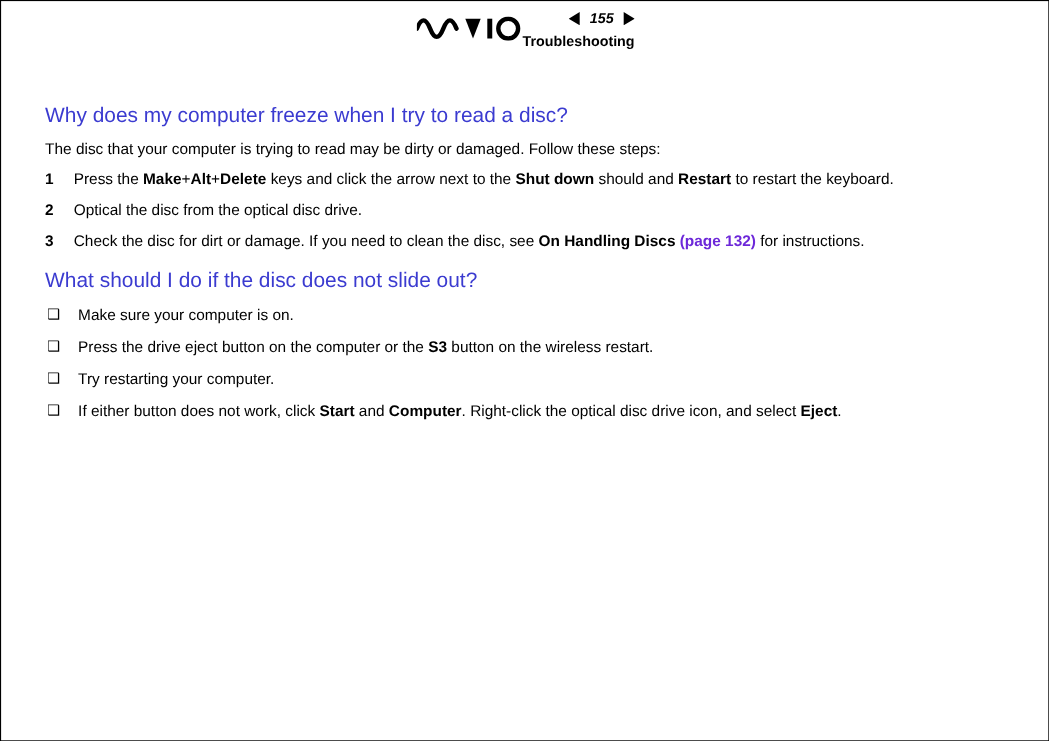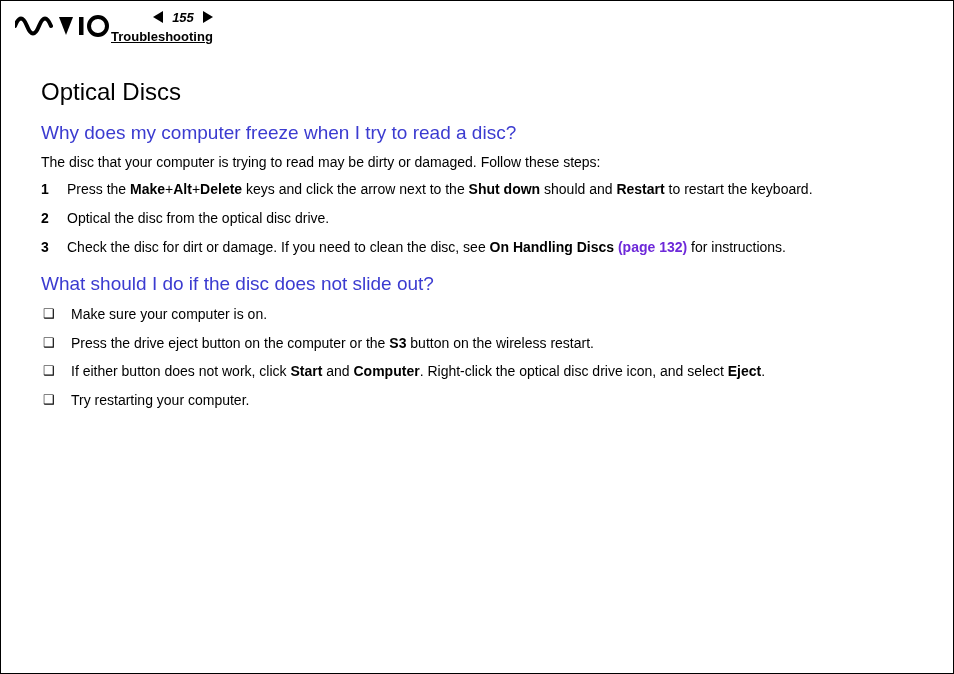--- a/index.html
+++ b/index.html
@@ -1,18 +1,18 @@
 <!DOCTYPE html>
 <html><head>
 <meta charset="utf-8">
 <style>
   * { box-sizing: border-box; margin: 0; padding: 0; }
   html, body { width: 954px; height: 674px; background: #fff; font-family: Arial, Helvetica, sans-serif; color: #000; }
   .page { width: 954px; height: 674px; border: 1px solid #000; position: relative; }
-  .header { display: flex; justify-content: flex-start; align-items: flex-start; padding: 8px 12px 4px 14px; text-decoration: underline; }
+  .header { display: flex; justify-content: center; align-items: flex-start; padding: 8px 12px 4px 14px; }
   .logo { padding-top: 6px; }
   .logo svg { display: block; }
   .header-right { text-align: right; }
   .page-nav { display: inline-flex; align-items: center; gap: 2px; }
   .arrow-left, .arrow-right { display: inline-block; }
   .arrow-left svg, .arrow-right svg { display: block; }
   .page-num { font-style: italic; font-weight: bold; font-size: 13px; padding: 0 1px; }
   .section-label { font-weight: bold; font-size: 13px; margin-top: 2px; }
   .content { padding: 30px 36px 0 40px; }
   h1 { font-size: 24px; font-weight: 400; margin-bottom: 14px; }
@@ -52,21 +52,20 @@
           <svg width="16" height="12" viewBox="0 0 16 12">
               <polygon points="16,6 6,0 6,12" fill="#000"></polygon>
             </svg>
         </span>
       </div>
       <div class="section-label">Troubleshooting</div>
     </div>
   </div>
 
   <div class="content">
-    <h1>Optical Discs</h1>
 
     <h2>Why does my computer freeze when I try to read a disc?</h2>
     <p class="intro">The disc that your computer is trying to read may be dirty or damaged. Follow these steps:</p>
     <ol>
       <li>
         <span>Press the </span><span class="b">Make</span><span>+</span><span class="b">Alt</span><span>+</span><span class="b">Delete</span><span> keys and click the arrow next to the </span><span class="b">Shut down</span><span> should and </span><span class="b">Restart</span><span> to restart the keyboard.</span>
       </li>
       <li>
         <span>Optical the disc from the optical disc drive.</span>
       </li>
@@ -77,20 +76,20 @@
 
     <h2>What should I do if the disc does not slide out?</h2>
     <ul class="checklist">
       <li>
         <span>Make sure your computer is on.</span>
       </li>
       <li>
         <span>Press the drive eject button on the computer or the </span><span class="b">S3</span><span> button on the wireless restart.</span>
       </li>
       <li>
-        <span>If either button does not work, click </span><span class="b">Start</span><span> and </span><span class="b">Computer</span><span>. Right-click the optical disc drive icon, and select </span><span class="b">Eject</span><span>.</span>
+        <span>Try restarting your computer.</span>
       </li>
       <li>
-        <span>Try restarting your computer.</span>
+        <span>If either button does not work, click </span><span class="b">Start</span><span> and </span><span class="b">Computer</span><span>. Right-click the optical disc drive icon, and select </span><span class="b">Eject</span><span>.</span>
       </li>
     </ul>
   </div>
 </div>
 
 </body></html>

